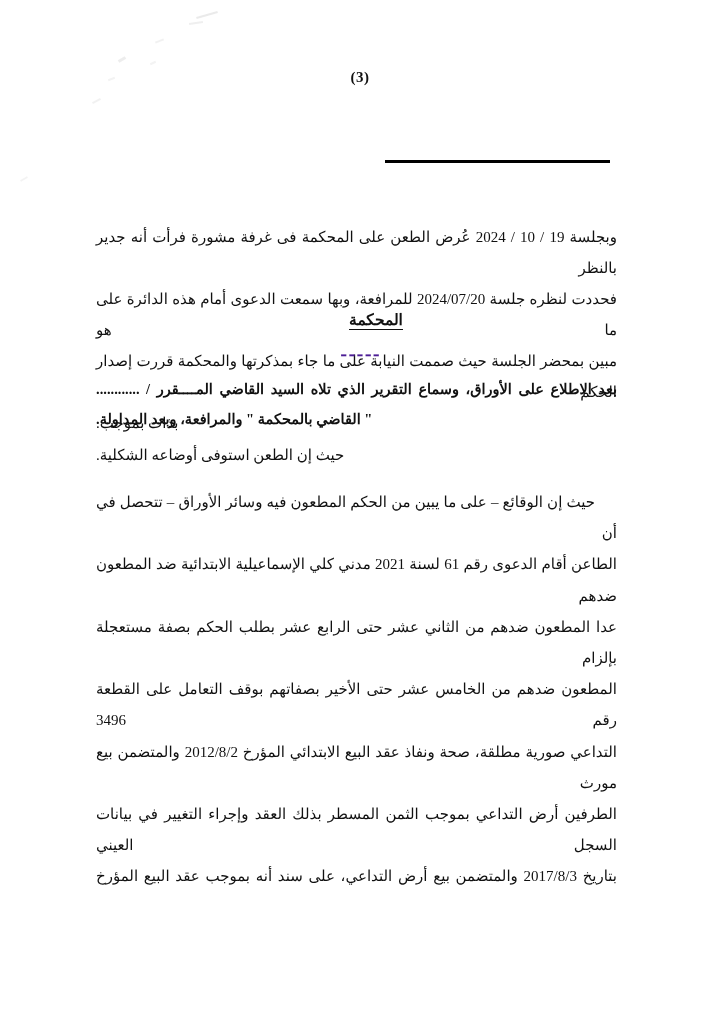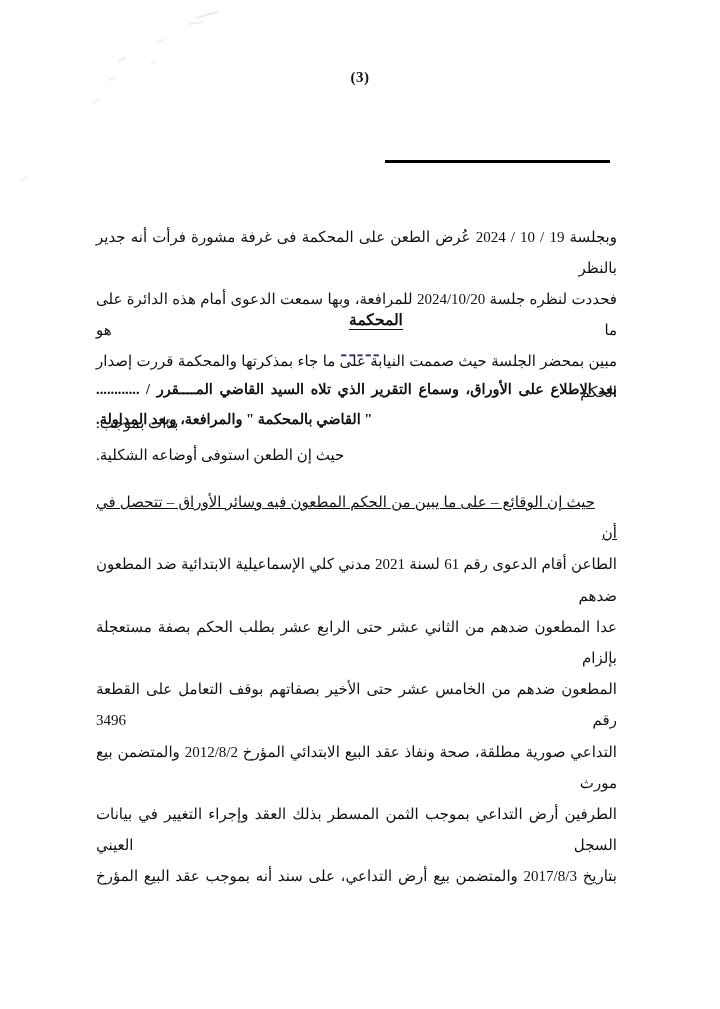--- a/index.html
+++ b/index.html
@@ -137,21 +137,21 @@
   #facts-block {
     top: 487px;
     font-size: 15px;
     line-height: 31.2px;
   }
   #facts-block p {
     text-align: justify;
     text-align-last: justify;
     text-indent: 0;
   }
-  #facts-block p.first { text-indent: 22px; text-decoration: underline; }
+  #facts-block p.first { text-indent: 22px; }
 </style>
 </head>
 <body>
 
 <div class="page">
 
   <div class="speckle sp1"></div>
   <div class="speckle sp2"></div>
   <div class="speckle sp3"></div>
   <div class="speckle sp4"></div>
@@ -159,21 +159,21 @@
   <div class="speckle sp6"></div>
   <div class="speckle sp7"></div>
   <div class="speckle sp8"></div>
 
   <div class="page-number">(3)</div>
 
   <div class="header-rule"></div>
 
   <div class="block" id="intro-block">
     <p>وبجلسة 19 / 10 / 2024 عُرض الطعن على المحكمة فى غرفة مشورة فرأت أنه جدير بالنظر</p>
-    <p>فحددت لنظره جلسة 2024/10/20 للمرافعة، وبها سمعت الدعوى أمام هذه الدائرة على ما هو</p>
+    <p>فحددت لنظره جلسة 2024/07/20 للمرافعة، وبها سمعت الدعوى أمام هذه الدائرة على ما هو</p>
     <p>مبين بمحضر الجلسة حيث صممت النيابة على ما جاء بمذكرتها والمحكمة قررت إصدار الحكم</p>
     <p class="last-line">بذات بموجب.</p>
   </div>
 
   <div class="court-heading">
     <span>المحكمة</span>
   </div>
   <div class="court-dashes">ـ ـ ـ ـ ـ</div>
 
   <div class="block" id="preamble-block">

